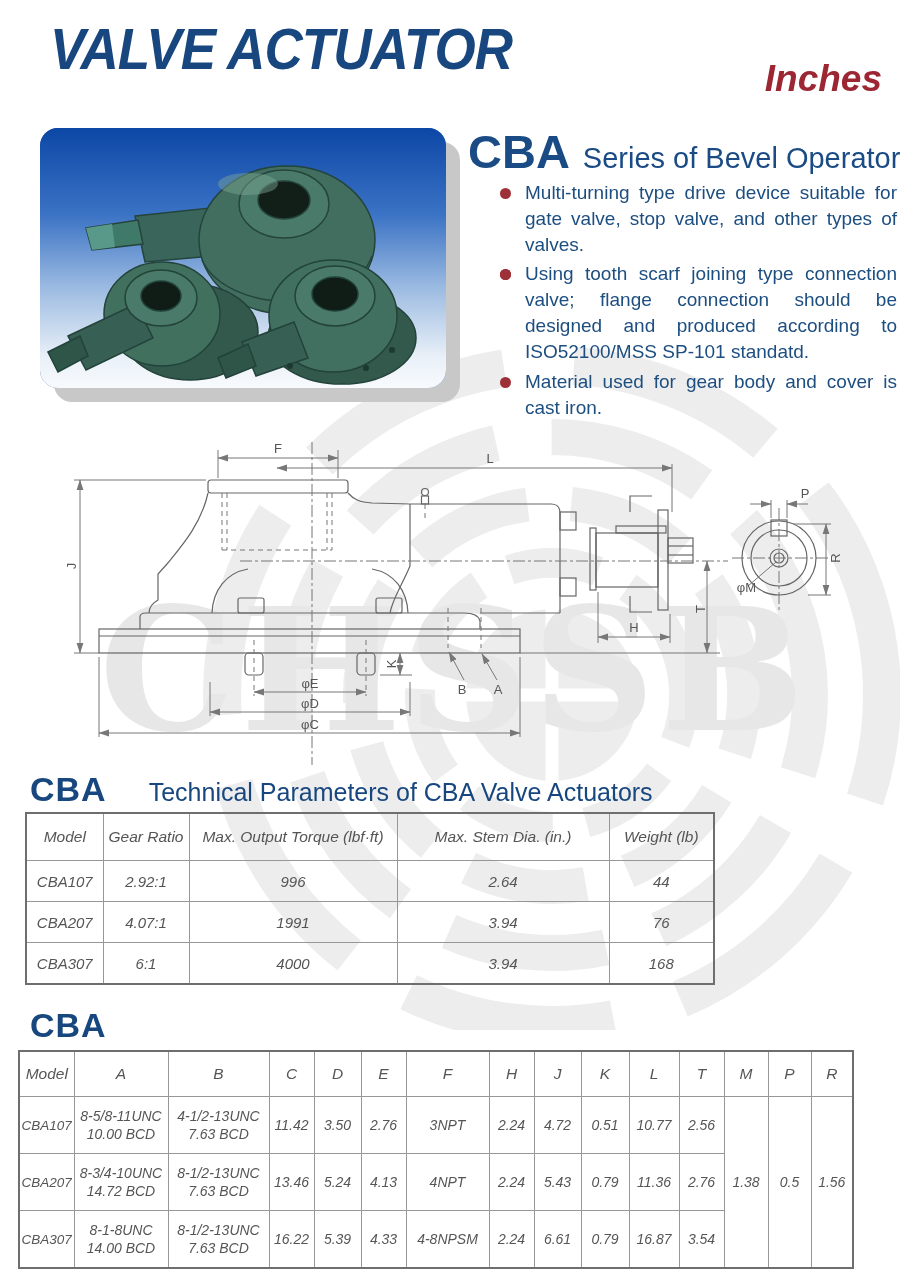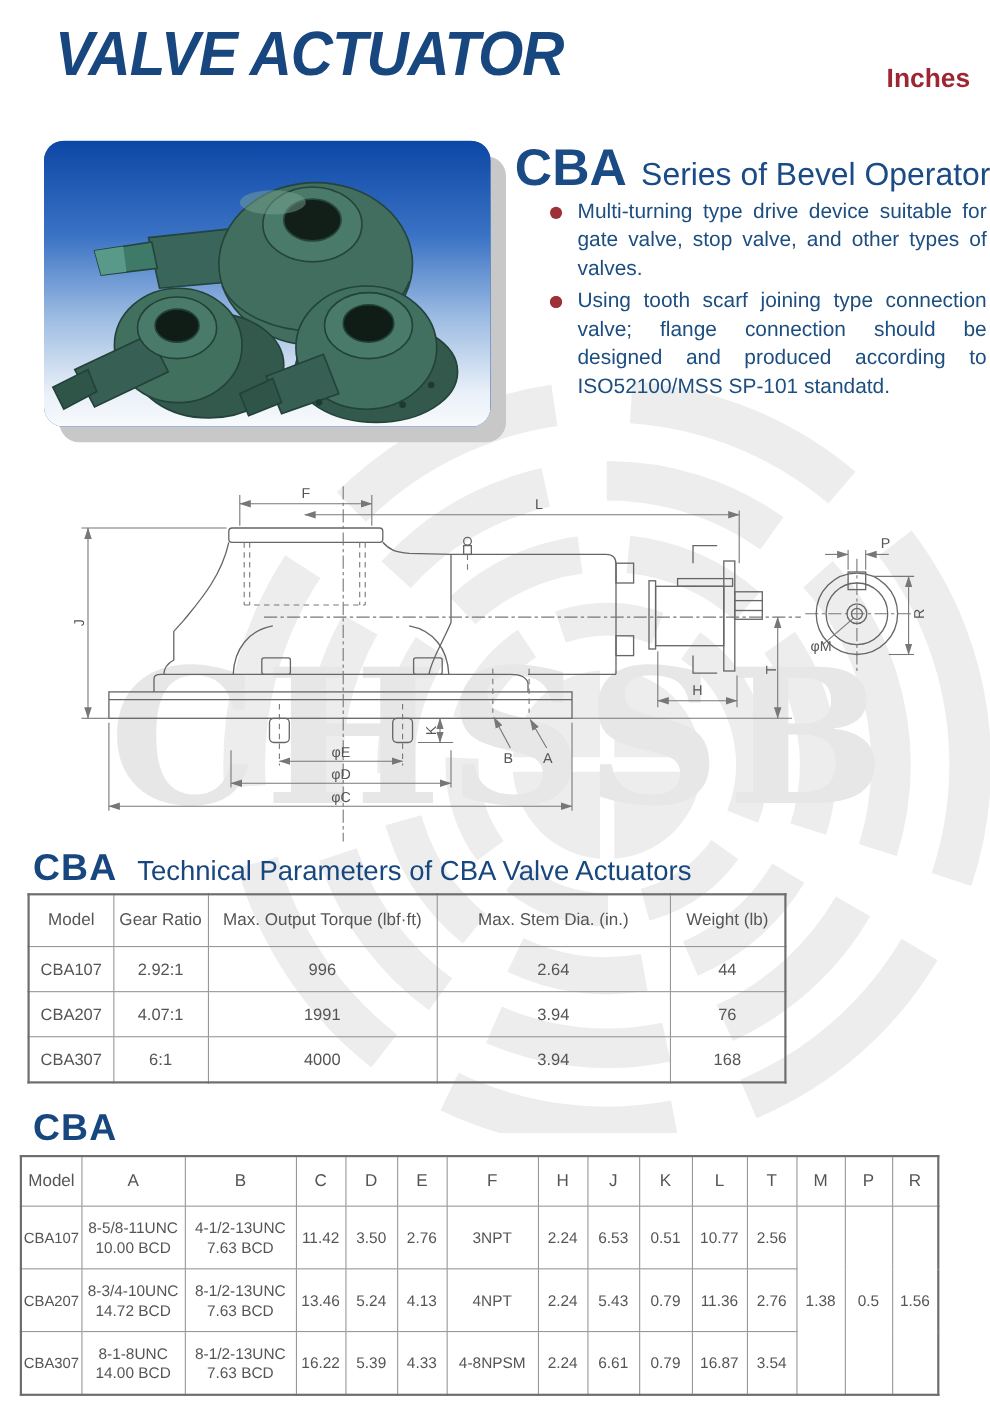--- a/index.html
+++ b/index.html
@@ -13,21 +13,21 @@
   .watermark{position:absolute;left:0;top:330px;width:900px;height:700px;z-index:0;overflow:hidden;text-align:right;}
 
   
   .page-title{
     position:absolute;left:50px;top:16px;z-index:2;
     font-size:57px;font-weight:bold;font-style:italic;color:#17477e;
     letter-spacing:-1px;transform:scaleX(.93);transform-origin:left center;white-space:nowrap;
   }
   .units-label{
     position:absolute;right:18px;top:58px;z-index:2;
-    font-size:24px;font-weight:bold;color:#9c2733;
+    font-size:37px;font-weight:bold;font-style:italic;color:#9c2733;
   }
 
   
   .photo{
     position:absolute;left:40px;top:128px;width:406px;height:260px;z-index:2;
     border-radius:18px;box-shadow:14px 14px 0 #c8c8c8;overflow:hidden;background:#2a63b8;
   }
   .photo svg{display:block;}
 
   
@@ -39,26 +39,26 @@
   .bullet .dot{position:absolute;left:3px;top:8px;width:11px;height:11px;border-radius:50%;background:#9e3038;}
 
   
   .drawing{position:absolute;left:60px;top:420px;width:840px;height:350px;z-index:1;}
   .drawing svg{display:block;}
   .drawing text{font-family:"Liberation Sans",sans-serif;font-size:13px;fill:#555;stroke:none;}
 
   
   .sec-heading{position:absolute;z-index:2;display:flex;align-items:baseline;gap:18px;color:#17477e;white-space:nowrap;}
   .sec-heading .code{font-size:34px;font-weight:bold;letter-spacing:1px;}
-  .sec-heading .t{font-size:25px;}
+  .sec-heading .t{font-size:25px;margin-left:24px;}
   #sec-params{left:30px;top:770px;}
   #sec-dims{left:30px;top:1006px;}
 
   
-  table{border-collapse:collapse;table-layout:fixed;background:transparent;z-index:2;position:absolute;}
+  table{border-collapse:collapse;table-layout:fixed;background:transparent;z-index:2;position:absolute;font-style:italic;}
   th,td{border:1px solid #979797;color:#555;font-weight:normal;text-align:center;vertical-align:middle;padding:0;}
   .t-params{left:25px;top:812px;width:688px;border:2px solid #6e6e6e;}
   .t-params th{height:46px;font-size:15.5px;}
   .t-params td{height:40px;font-size:15px;}
   .t-dims{left:18px;top:1050px;width:834px;border:2px solid #6e6e6e;}
   .t-dims th{height:44px;font-size:15.5px;}
   .t-dims td{height:56px;font-size:14px;}
   .t-dims .model-cell{font-size:13.5px;}
   .twoline div{line-height:1.3;}
 </style>
@@ -140,20 +140,24 @@
   <div class="bullet" data-interactable="false">
     <span class="dot" data-interactable="false"></span>
     <span data-interactable="false">Multi-turning type drive device suitable for gate valve, stop valve, and other types of valves.</span>
   </div>
   <div class="bullet" data-interactable="false">
     <span class="dot" data-interactable="false"></span>
   </div>
   <div class="bullet" data-interactable="false">
     <span class="dot" data-interactable="false"></span>
     <span data-interactable="false">Using tooth scarf joining type connection valve; flange connection should be designed and produced according to ISO52100/MSS SP-101 standatd.</span>
+  </div>
+  <div class="bullet" data-interactable="false">
+    <span class="dot" data-interactable="false"></span>
+    <span data-interactable="false">Material used for gear body and cover is cast iron.</span>
   </div>
 </div>
 
 <div class="drawing" data-interactable="false">
   <svg width="840" height="350" viewBox="0 0 840 350">
     <defs>
       <marker id="ar" markerWidth="11" markerHeight="8" refX="10" refY="4" orient="auto-start-reverse" markerUnits="userSpaceOnUse">
         <path d="M0,0.6 L10.5,4 L0,7.4 Z" fill="#777"></path>
       </marker>
     </defs>
@@ -384,21 +388,21 @@
       </td>
       <td class="twoline" data-interactable="false">
         <div data-interactable="false">4-1/2-13UNC</div>
         <div data-interactable="false">7.63 BCD</div>
       </td>
       <td data-interactable="false">11.42</td>
       <td data-interactable="false">3.50</td>
       <td data-interactable="false">2.76</td>
       <td data-interactable="false">3NPT</td>
       <td data-interactable="false">2.24</td>
-      <td data-interactable="false">6.53</td>
+      <td data-interactable="false">4.72</td>
       <td data-interactable="false">0.51</td>
       <td data-interactable="false">10.77</td>
       <td data-interactable="false">2.56</td>
       <td rowspan="3" data-interactable="false">1.38</td>
       <td rowspan="3" data-interactable="false">0.5</td>
       <td rowspan="3" data-interactable="false">1.56</td>
     </tr>
     <tr data-interactable="false">
       <td class="model-cell" data-interactable="false">CBA207</td>
       <td class="twoline" data-interactable="false">

